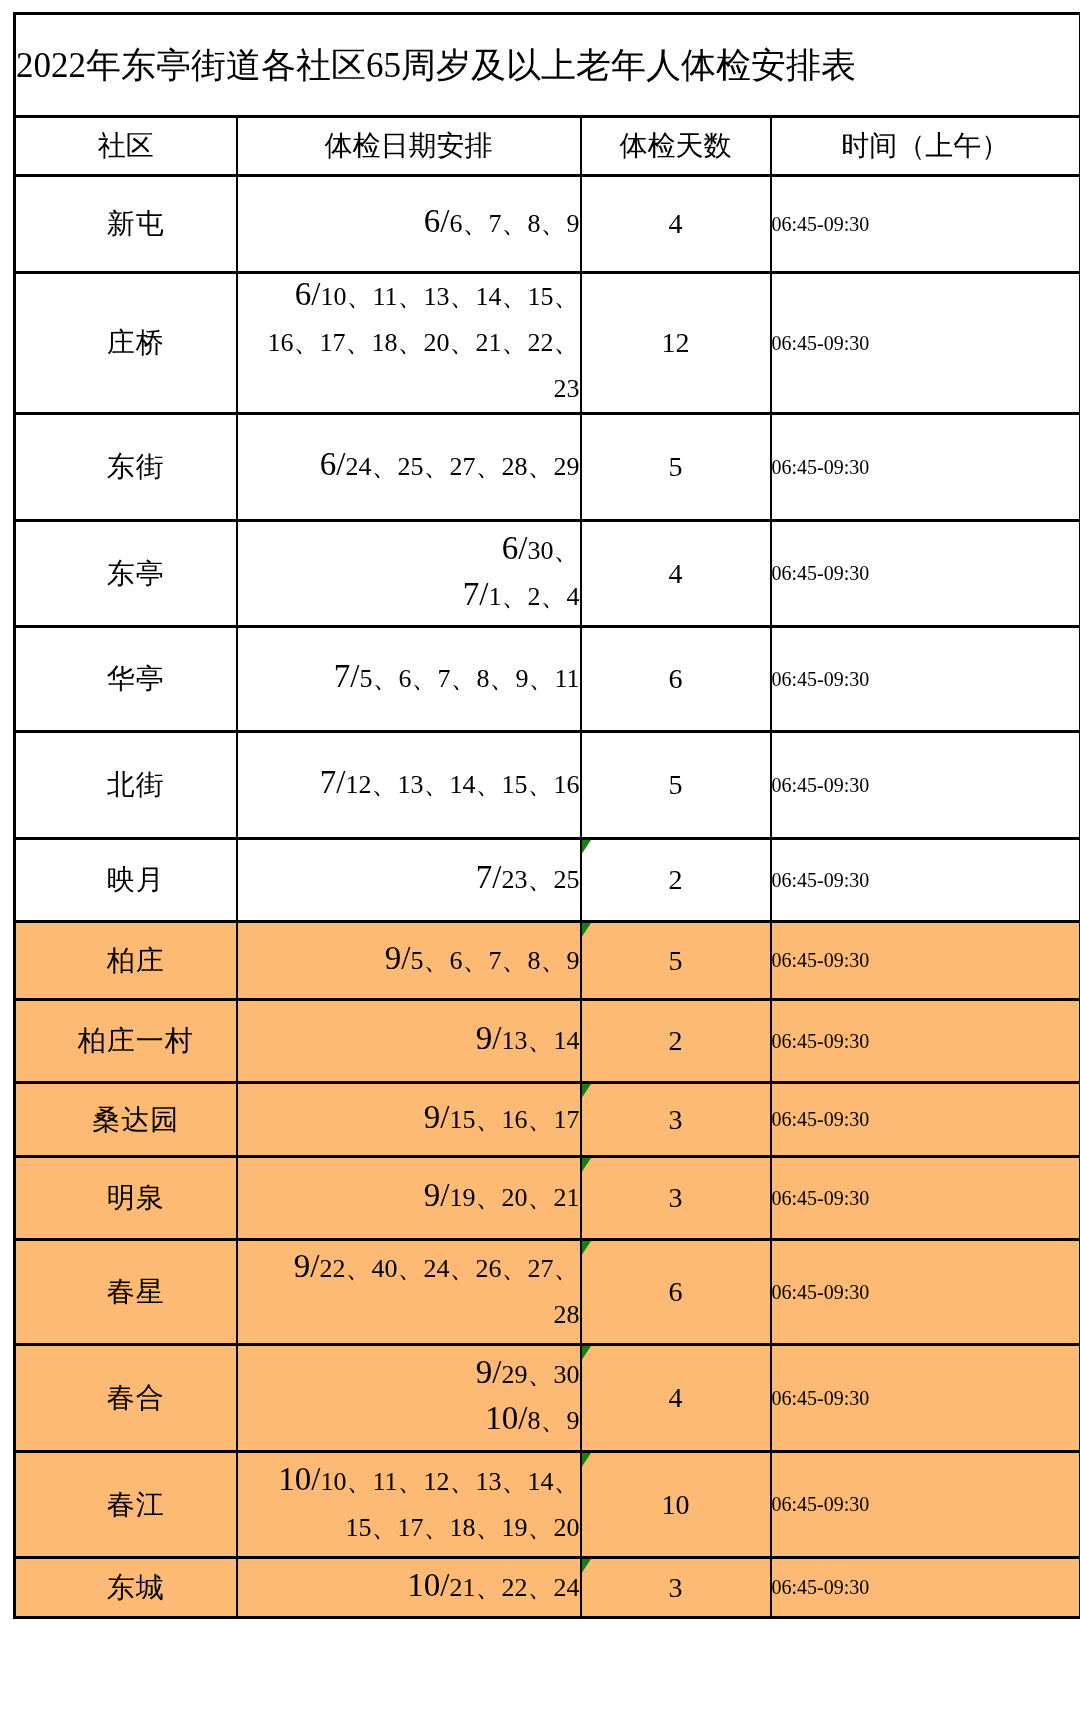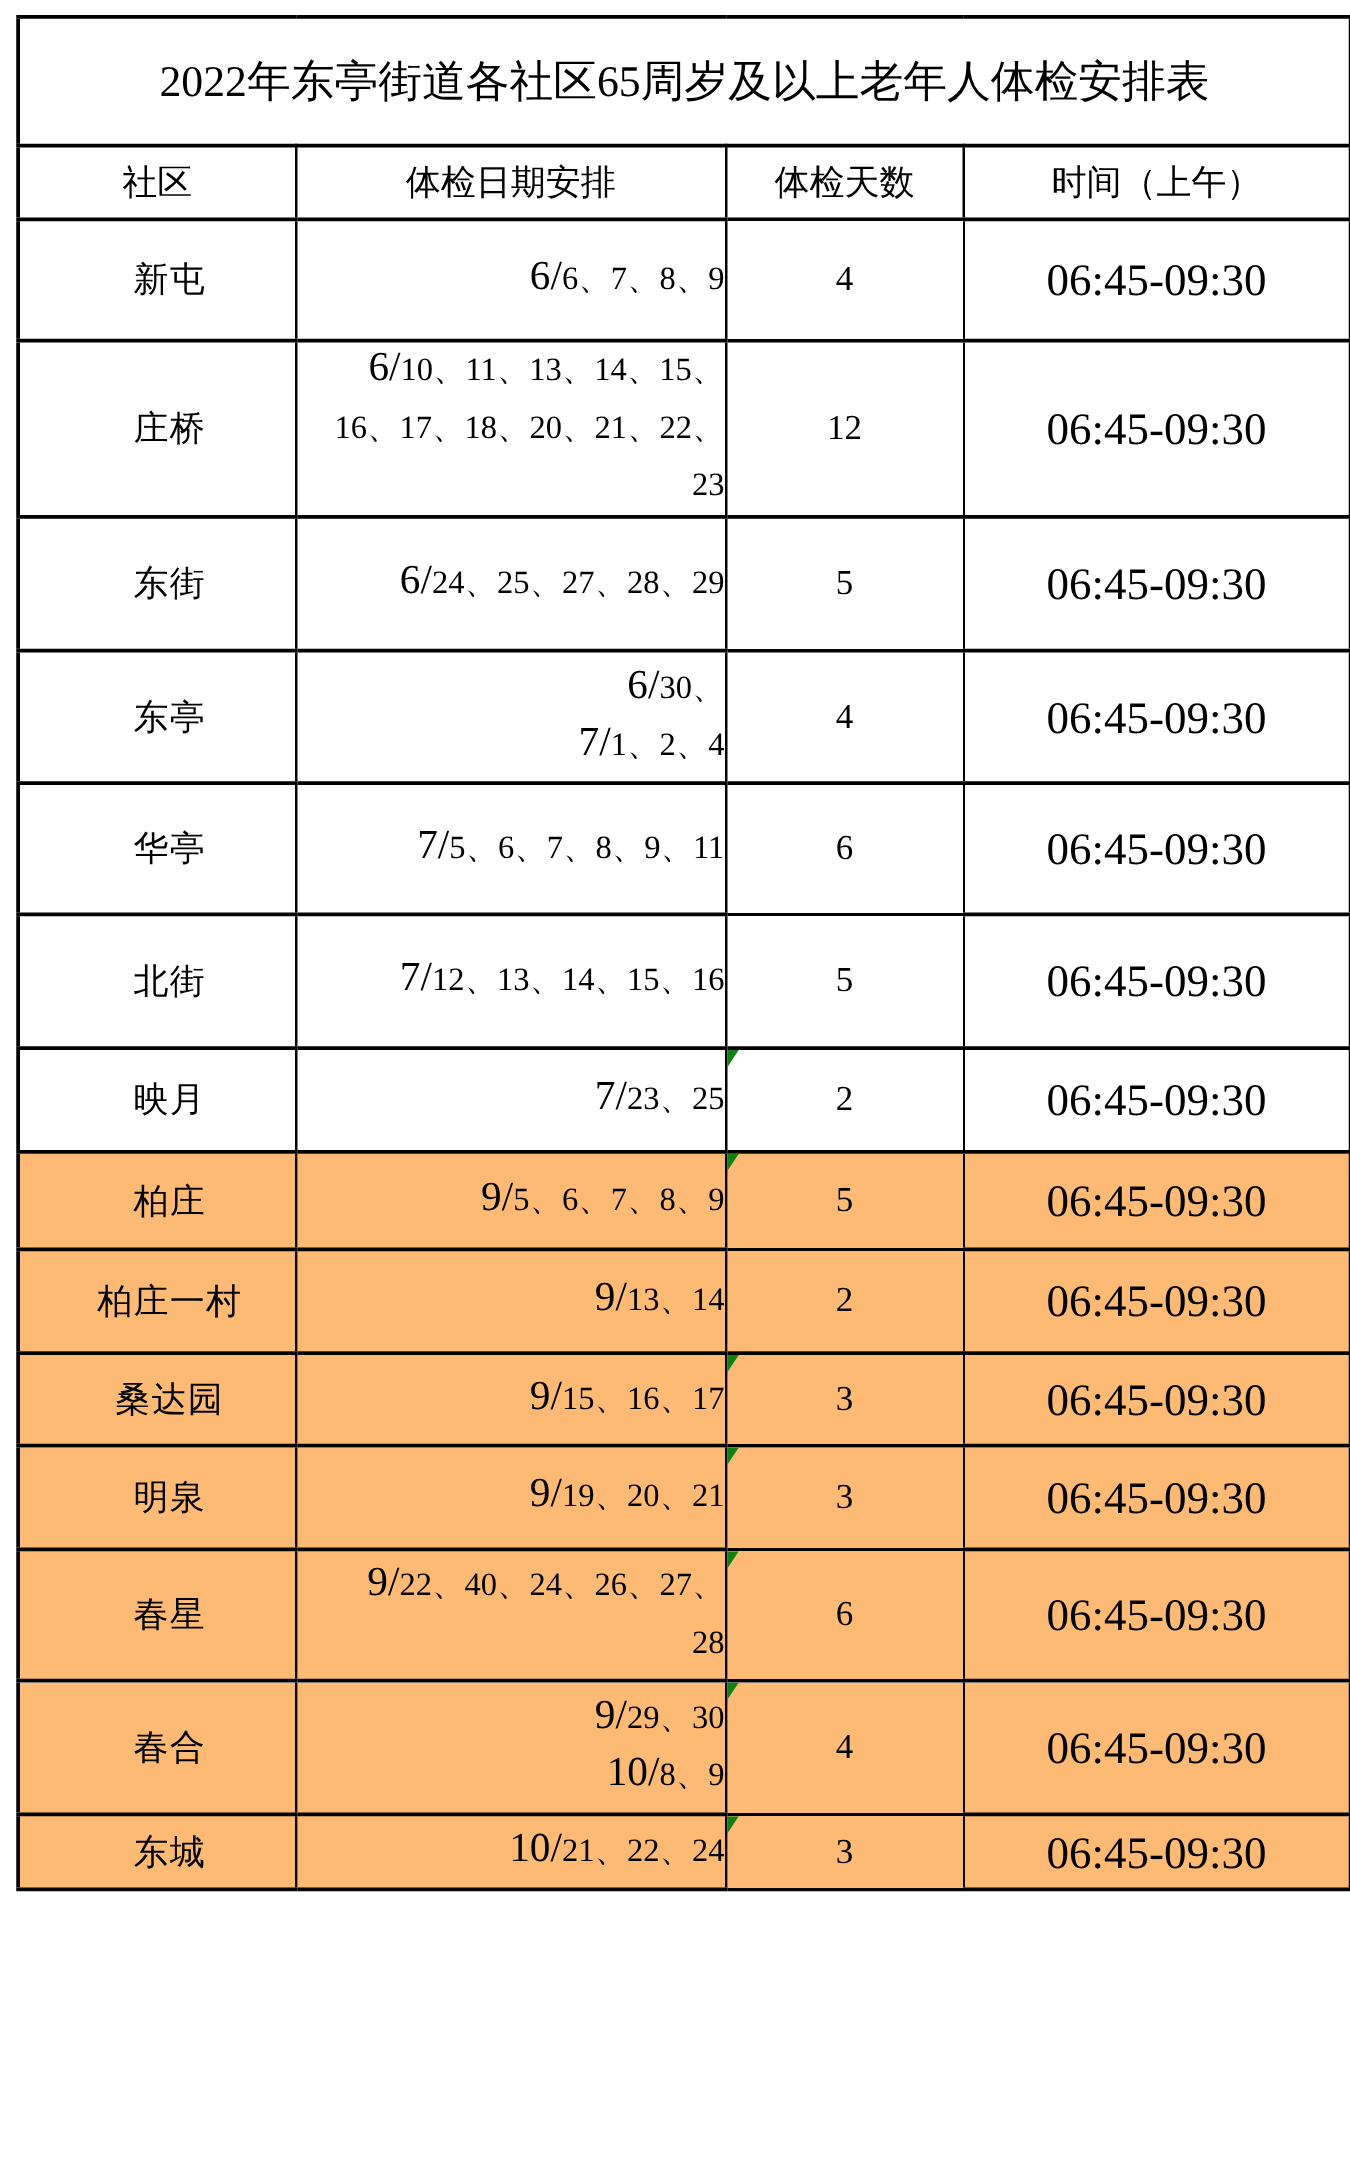--- a/index.html
+++ b/index.html
@@ -23,40 +23,39 @@
   td{
     border:2px solid #000;
     border-top-width:3px;
     border-bottom-width:3px;
     padding:0;
     vertical-align:middle;
     overflow:hidden;
   }
   .title-cell{
     height:100px;
-    text-align:center;
     font-size:35px;
     letter-spacing:0px;
     background:#ffffff;
   }
   .hdr{
     height:56px;
     text-align:center;
     font-size:28px;
     background:#ffffff;
   }
   tr.data-row td{background:#ffffff;}
   tr.data-row.green td{background:#fdba74;}
   .c-com{text-align:center;font-size:28px;letter-spacing:1px;padding-left:20px;}
   .c-date{text-align:right;padding-left:5px;}
   .dline{white-space:nowrap;line-height:40px;}
   .dpfx{font-size:33px;}
   .drest{font-size:26px;}
   .c-days{text-align:center;font-size:28px;position:relative;}
-  .c-time{text-align:center;font-size:36px;}
+  .c-time{font-size:20px;}
   .marker{
     position:absolute;
     top:0;left:-1px;
     width:0;height:0;
     border-top:15px solid #128012;
     border-right:10px solid transparent;
   }
 </style>
 </head>
 <body>
@@ -208,20 +207,30 @@
     <td class="c-com">春合</td>
     <td class="c-date">
       <div class="dline"><span class="dpfx">9/</span><span class="drest">29、30</span></div>
       <div class="dline"><span class="dpfx">10/</span><span class="drest">8、9</span></div>
 
     </td>
     <td class="c-days">4<i class="marker"></i></td>
     <td class="c-time">06:45-09:30</td>
   </tr>
 
+  <tr class="data-row green" style="height:106px">
+    <td class="c-com">春江</td>
+    <td class="c-date">
+      <div class="dline"><span class="dpfx">10/</span><span class="drest">10、11、12、13、14、</span></div>
+      <div class="dline"><span class="dpfx"></span><span class="drest">15、17、18、19、20</span></div>
+
+    </td>
+    <td class="c-days">10<i class="marker"></i></td>
+    <td class="c-time">06:45-09:30</td>
+  </tr>
 
   <tr class="data-row green" style="height:60px">
     <td class="c-com">东城</td>
     <td class="c-date">
       <div class="dline"><span class="dpfx">10/</span><span class="drest">21、22、24</span></div>
 
     </td>
     <td class="c-days">3<i class="marker"></i></td>
     <td class="c-time">06:45-09:30</td>
   </tr>

